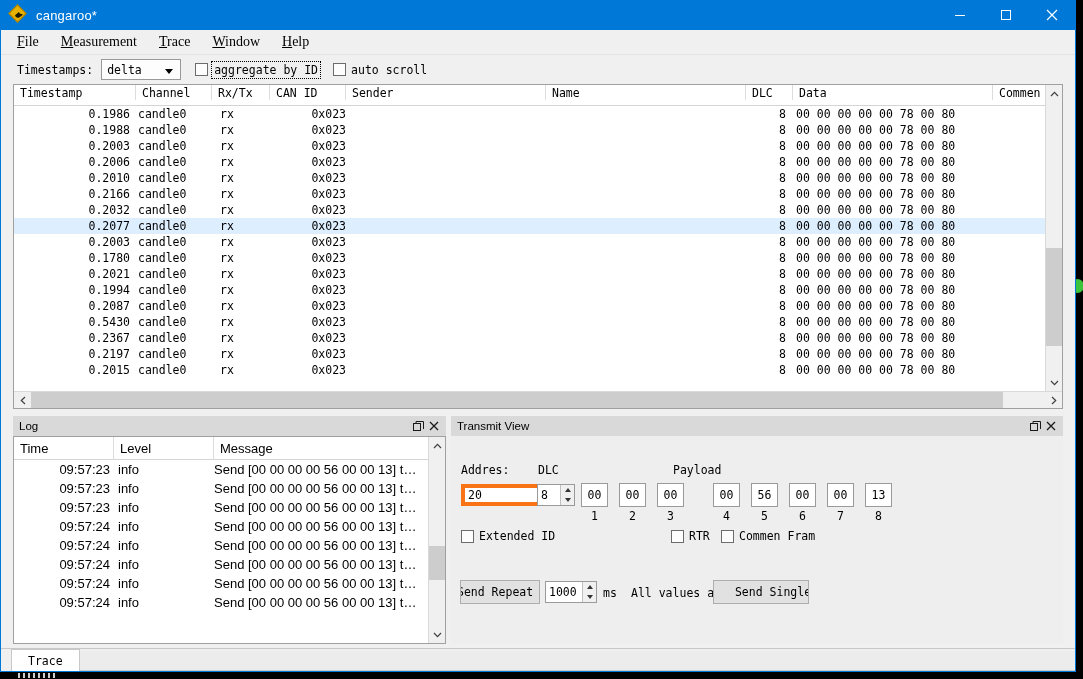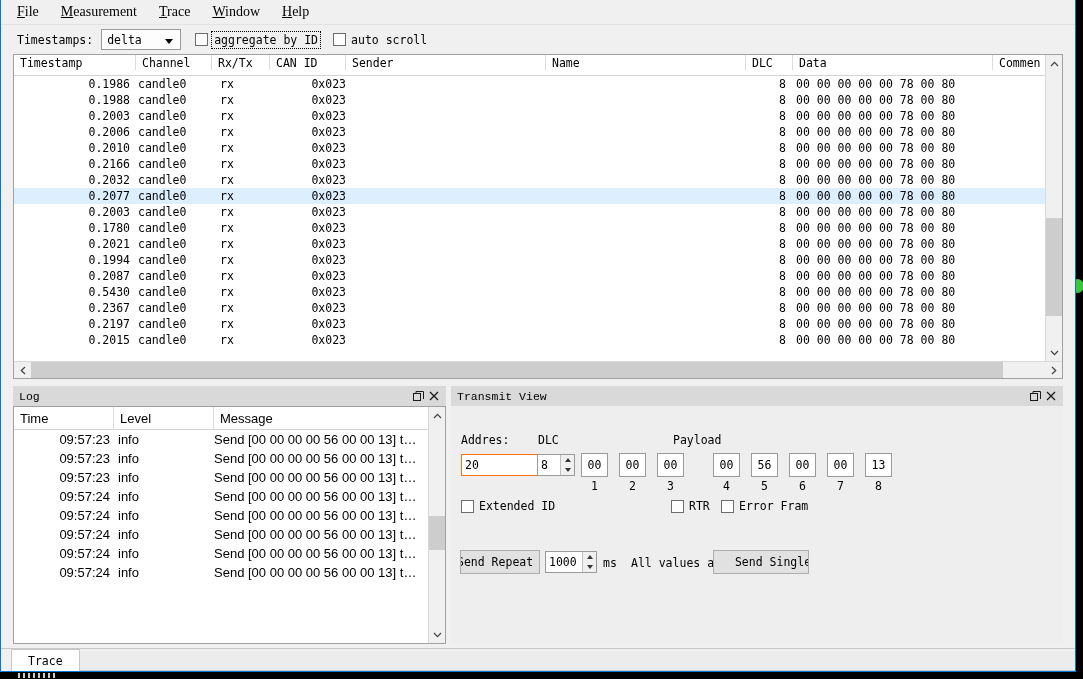--- a/index.html
+++ b/index.html
@@ -256,21 +256,21 @@
     flex-direction: column;
     min-width: 0;
   }
   .dock.log { flex: 0 0 433px; }
   .dock.tx { flex: 1 1 auto; }
   .dock-title {
     height: 20px; flex: 0 0 20px;
     background: #d9d9d9;
     display: flex; align-items: center;
     padding: 0 4px 0 6px;
-    font-family: Liberation Mono, monospace;
+    font-family: Liberation Sans, sans-serif;
     font-size: 11.5px;
     color: #000;
     justify-content: space-between;
   }
   .dock-title .sp { flex: 1 1 auto; }
   .dock-btn {
     width: 16px; height: 16px;
     display: flex; align-items: center; justify-content: center;
     color: #1a1a1a;
   }
@@ -313,21 +313,21 @@
   .tx-lbl {
     position: absolute;
     font-family: "DejaVu Sans Mono", monospace;
     font-size: 11.5px;
     color: #000;
     white-space: nowrap;
   }
   .tx-input {
     position: absolute;
     background: #ffffff;
-    border: 1px solid #f97316;
+    border: 4px solid #f97316;
     font-family: "DejaVu Sans Mono", monospace;
     font-size: 11.5px;
     color: #000;
     display: flex; align-items: center;
     padding-left: 3px;
     height: 22px;
   }
   .byte-box {
     position: absolute;
     width: 27px; height: 24px;
@@ -437,20 +437,43 @@
 <div class="desktop">
   <div class="desktop-green-dot"></div>
   <div class="desktop-green-icon"></div>
 </div>
 
 <div class="taskbar"></div>
 <div class="taskbar-dots"></div>
 
 <div class="window">
 
+  <div class="titlebar">
+    <div class="title-icon">
+      <div class="diamond"></div>
+        <div class="roo"></div>
+    </div>
+    <div class="title-text">cangaroo*</div>
+    <div class="title-spacer"></div>
+    <div class="win-btn">
+      <svg width="12" height="12" viewBox="0 0 12 12">
+          <rect x="1" y="6" width="10" height="1" fill="#fff"></rect>
+        </svg>
+    </div>
+    <div class="win-btn">
+      <svg width="12" height="12" viewBox="0 0 12 12">
+          <rect x="1.5" y="1.5" width="9" height="9" fill="none" stroke="#fff" stroke-width="1"></rect>
+        </svg>
+    </div>
+    <div class="win-btn">
+      <svg width="12" height="12" viewBox="0 0 12 12">
+          <path d="M1 1 L11 11 M11 1 L1 11" stroke="#fff" stroke-width="1.2"></path>
+        </svg>
+    </div>
+  </div>
 
   <div class="menubar">
     <div class="menu-item"><u>F</u><span>ile</span></div>
     <div class="menu-item"><u>M</u><span>easurement</span></div>
     <div class="menu-item"><u>T</u><span>race</span></div>
     <div class="menu-item"><u>W</u><span>indow</span></div>
     <div class="menu-item"><u>H</u><span>elp</span></div>
   </div>
 
   <div class="toolbar">
@@ -837,21 +860,21 @@
             <div class="tx-chk" style="left:10px;top:93px;">
               <div class="chkbox"></div>
               <div class="chk-text">Extended ID</div>
             </div>
             <div class="tx-chk" style="left:220px;top:93px;">
               <div class="chkbox"></div>
               <div class="chk-text">RTR</div>
             </div>
             <div class="tx-chk" style="left:270px;top:93px;">
               <div class="chkbox"></div>
-              <div class="chk-text">Error Fram</div>
+              <div class="chk-text">Commen Fram</div>
             </div>
 
             <div class="btn clip" style="left:9px;top:144px;width:80px;">
               <span>Send Repeat</span>
             </div>
             <div class="spin" style="left:94px;top:145px;width:52px;">
               <div class="val">1000</div>
               <div class="btns">
                 <div>
                     <span class="tri-up"></span>

